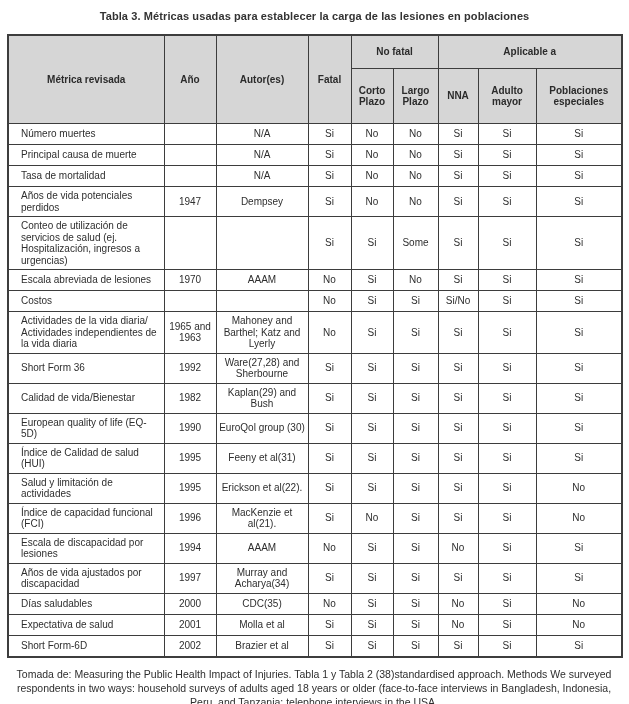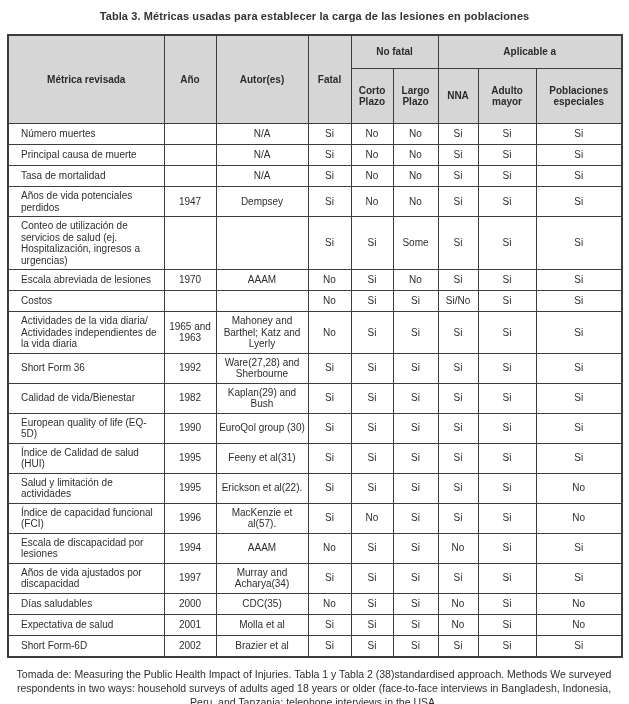--- a/index.html
+++ b/index.html
@@ -251,21 +251,21 @@
           <td>Si</td>
           <td>Si</td>
           <td>Si</td>
           <td>Si</td>
           <td>Si</td>
           <td>No</td>
         </tr>
         <tr>
           <td class="metric">Índice de capacidad funcional (FCI)</td>
           <td>1996</td>
-          <td>MacKenzie et al(57).</td>
+          <td>MacKenzie et al(21).</td>
           <td>Si</td>
           <td>No</td>
           <td>Si</td>
           <td>Si</td>
           <td>Si</td>
           <td>No</td>
         </tr>
         <tr>
           <td class="metric">Escala de discapacidad por lesiones</td>
           <td>1994</td>

